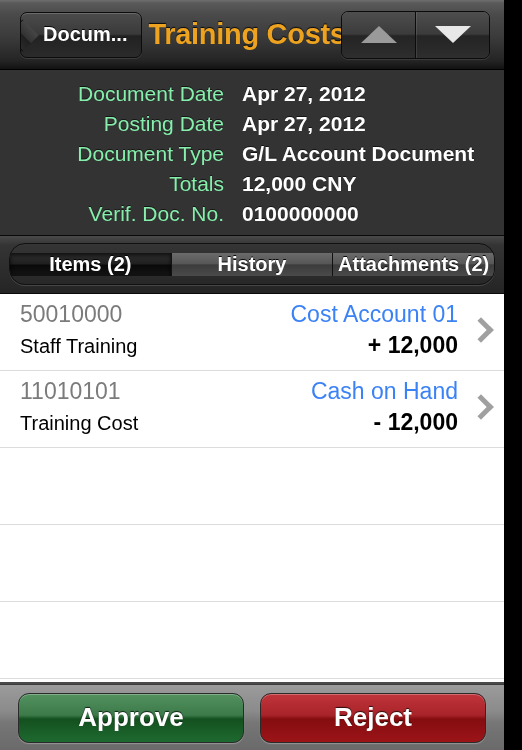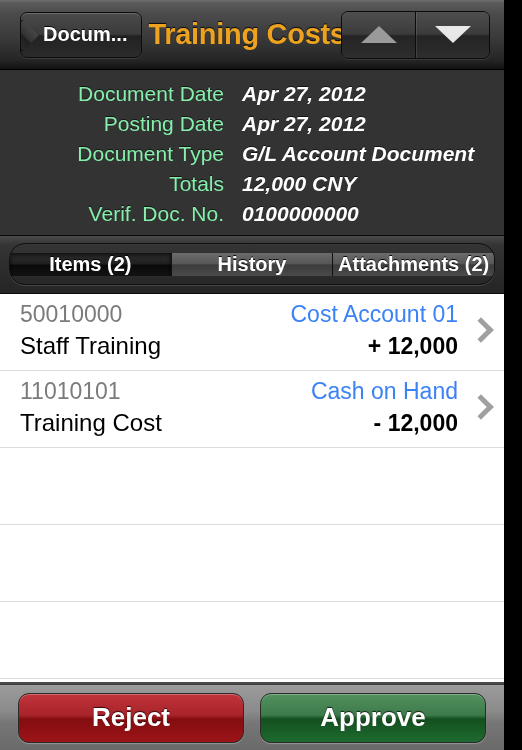--- a/index.html
+++ b/index.html
@@ -137,21 +137,20 @@
     width: 214px;
     padding-right: 18px;
     white-space: nowrap;
     text-shadow: 0 -1px 0 rgba(0,0,0,0.6);
   }
   .detail td.val {
     color: #ffffff;
     font-weight: bold;
     white-space: nowrap;
     text-shadow: 0 -1px 0 rgba(0,0,0,0.6);
-    font-style: italic;
   }
 
   
   .tabstrip {
     flex: 0 0 58px;
     background: linear-gradient(to bottom, #4a4a4a 0%, #343434 16%, #252525 100%);
     border-bottom: 1px solid #0a0a0a;
     box-sizing: border-box;
     padding: 7px 9px 8px 9px;
     display: flex;
@@ -205,21 +204,21 @@
   .row .acct {
     font-size: 23px;
     color: #7b7b7b;
   }
   .row .catg {
     font-size: 23px;
     color: #3b82f6;
     text-align: right;
   }
   .row .desc {
-    font-size: 24px;
+    font-size: 20px;
     color: #000;
     margin-top: 4px;
   }
   .row .amt {
     font-size: 23px;
     color: #000;
     font-weight: bold;
     margin-top: 4px;
   }
   .chevron {
@@ -347,17 +346,17 @@
       </div>
       <div class="chevron"></div>
     </div>
 
     <div class="row empty"></div>
     <div class="row empty"></div>
     <div class="row empty"></div>
   </div>
 
   <div class="toolbar">
+    <div class="act-btn approve">Approve</div>
     <div class="act-btn reject">Reject</div>
-    <div class="act-btn approve">Approve</div>
   </div>
 
 </div>
 
 </body></html>

